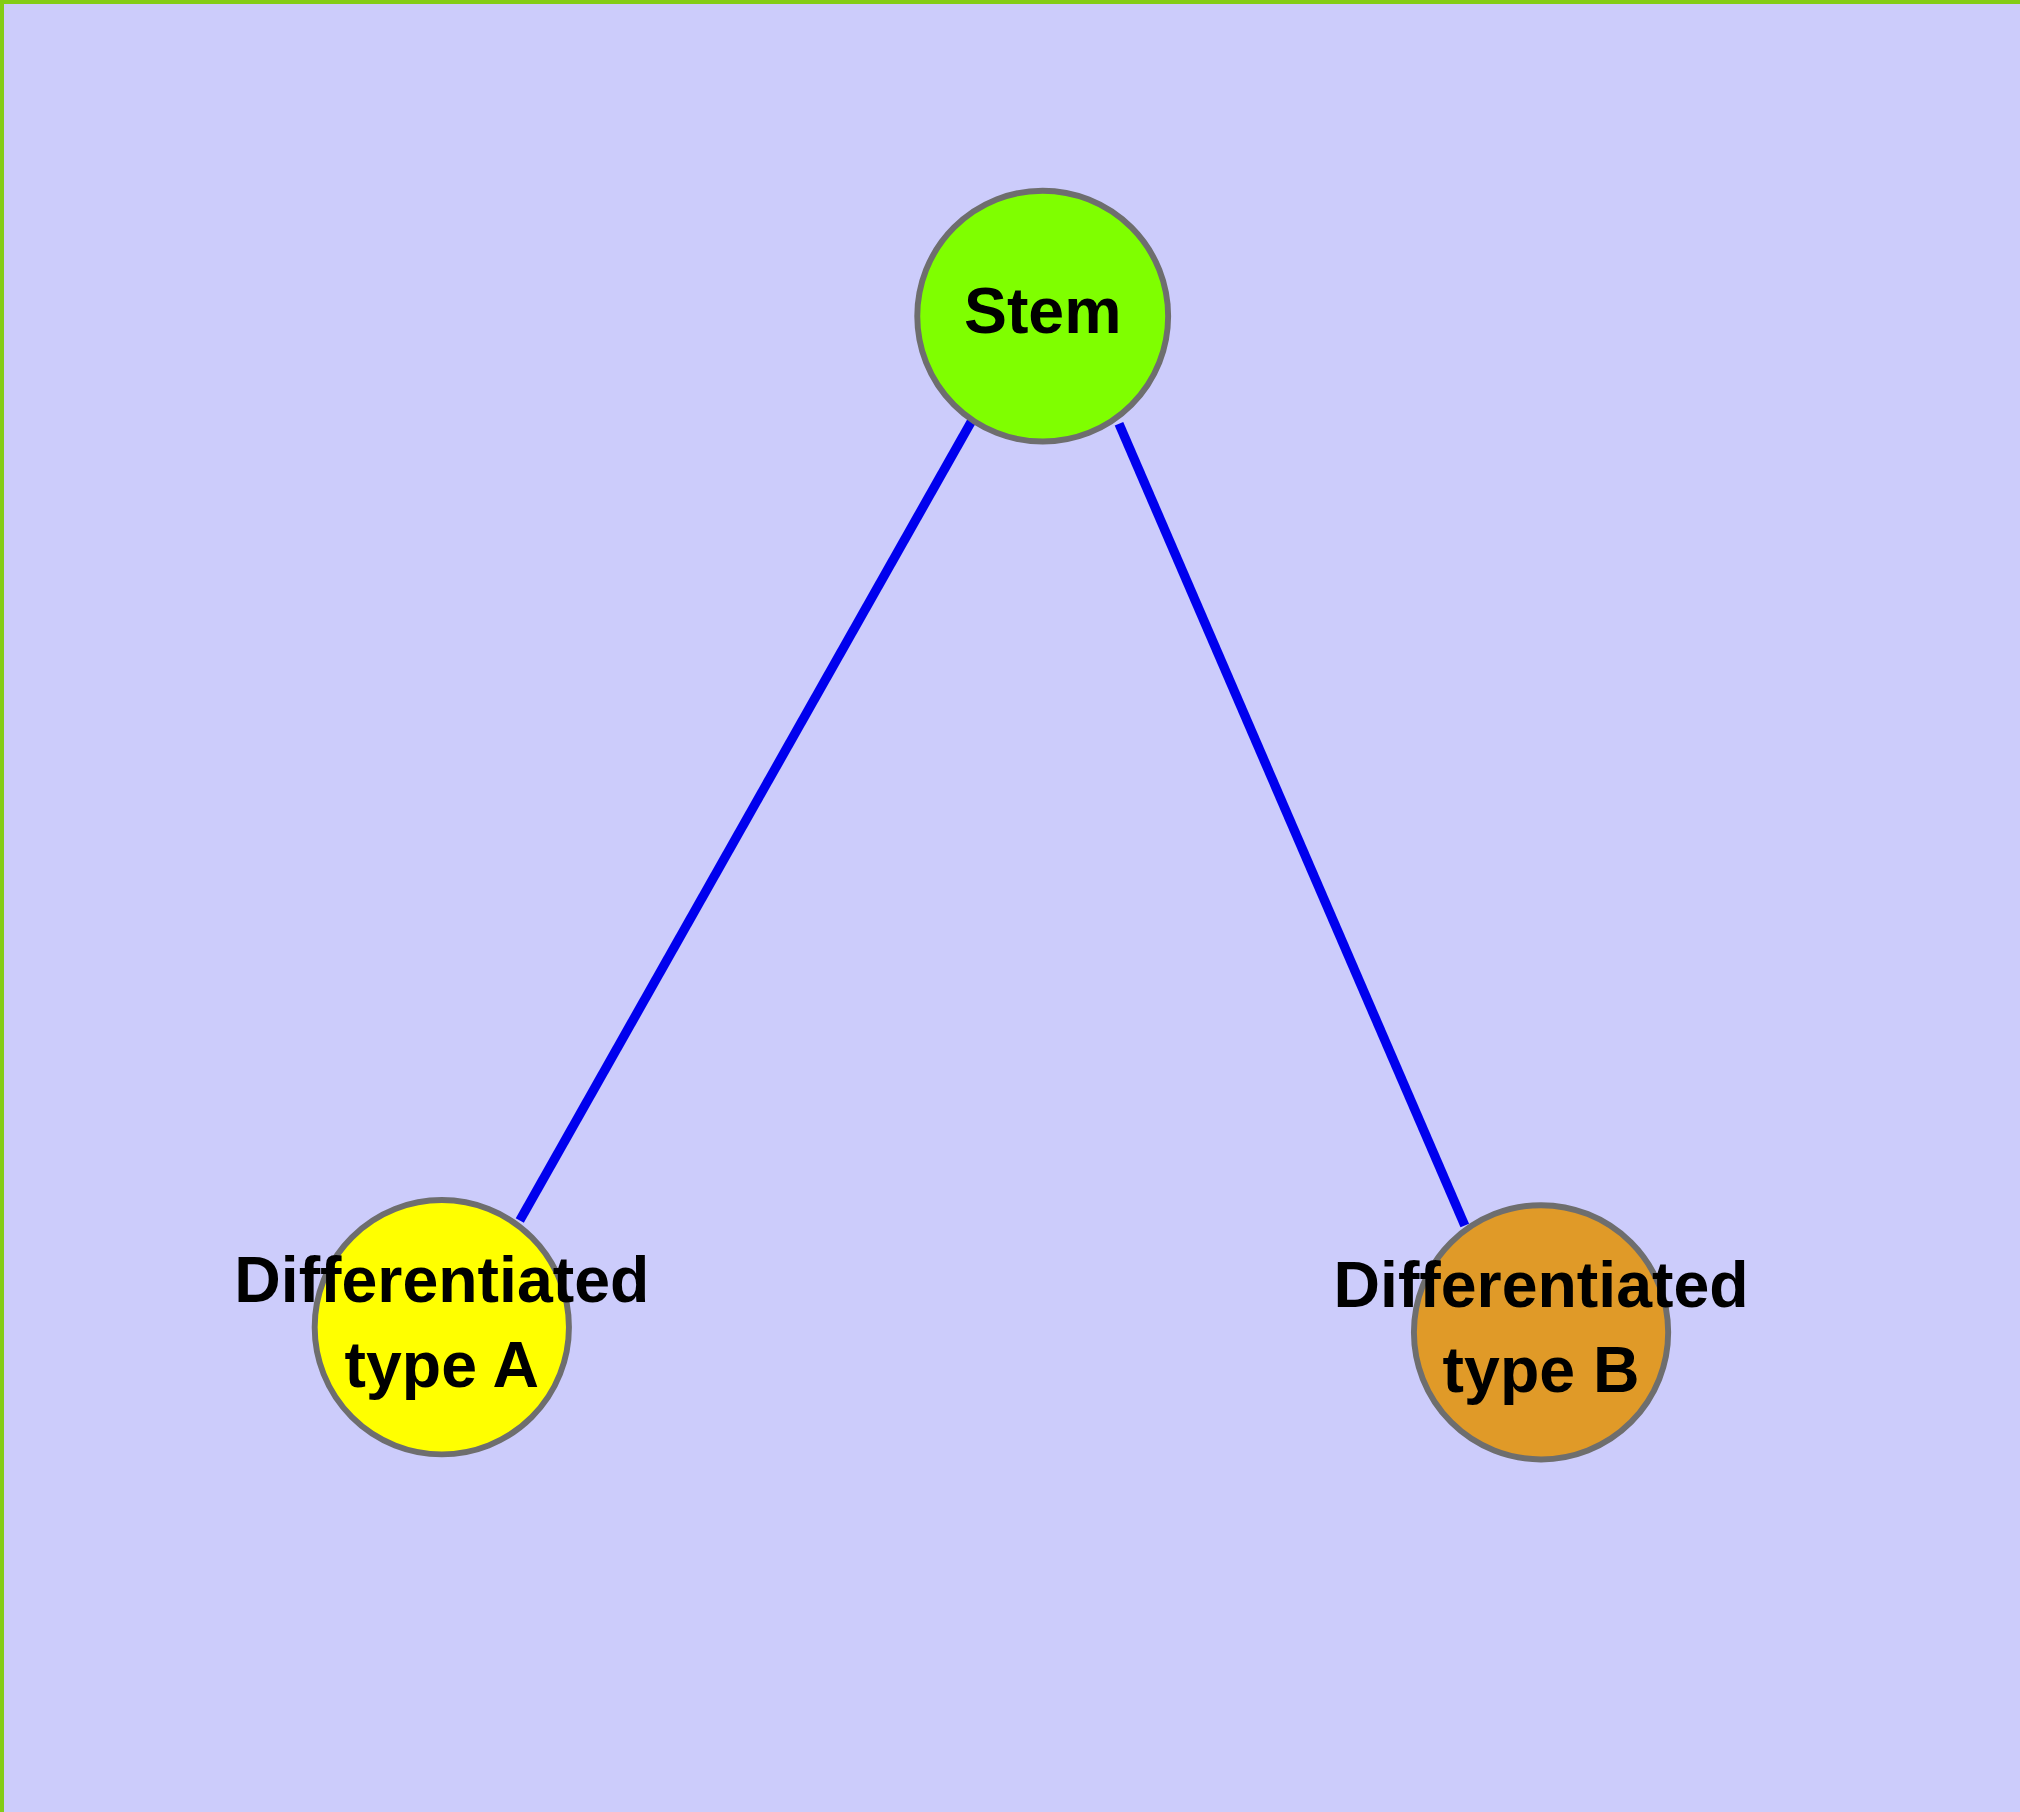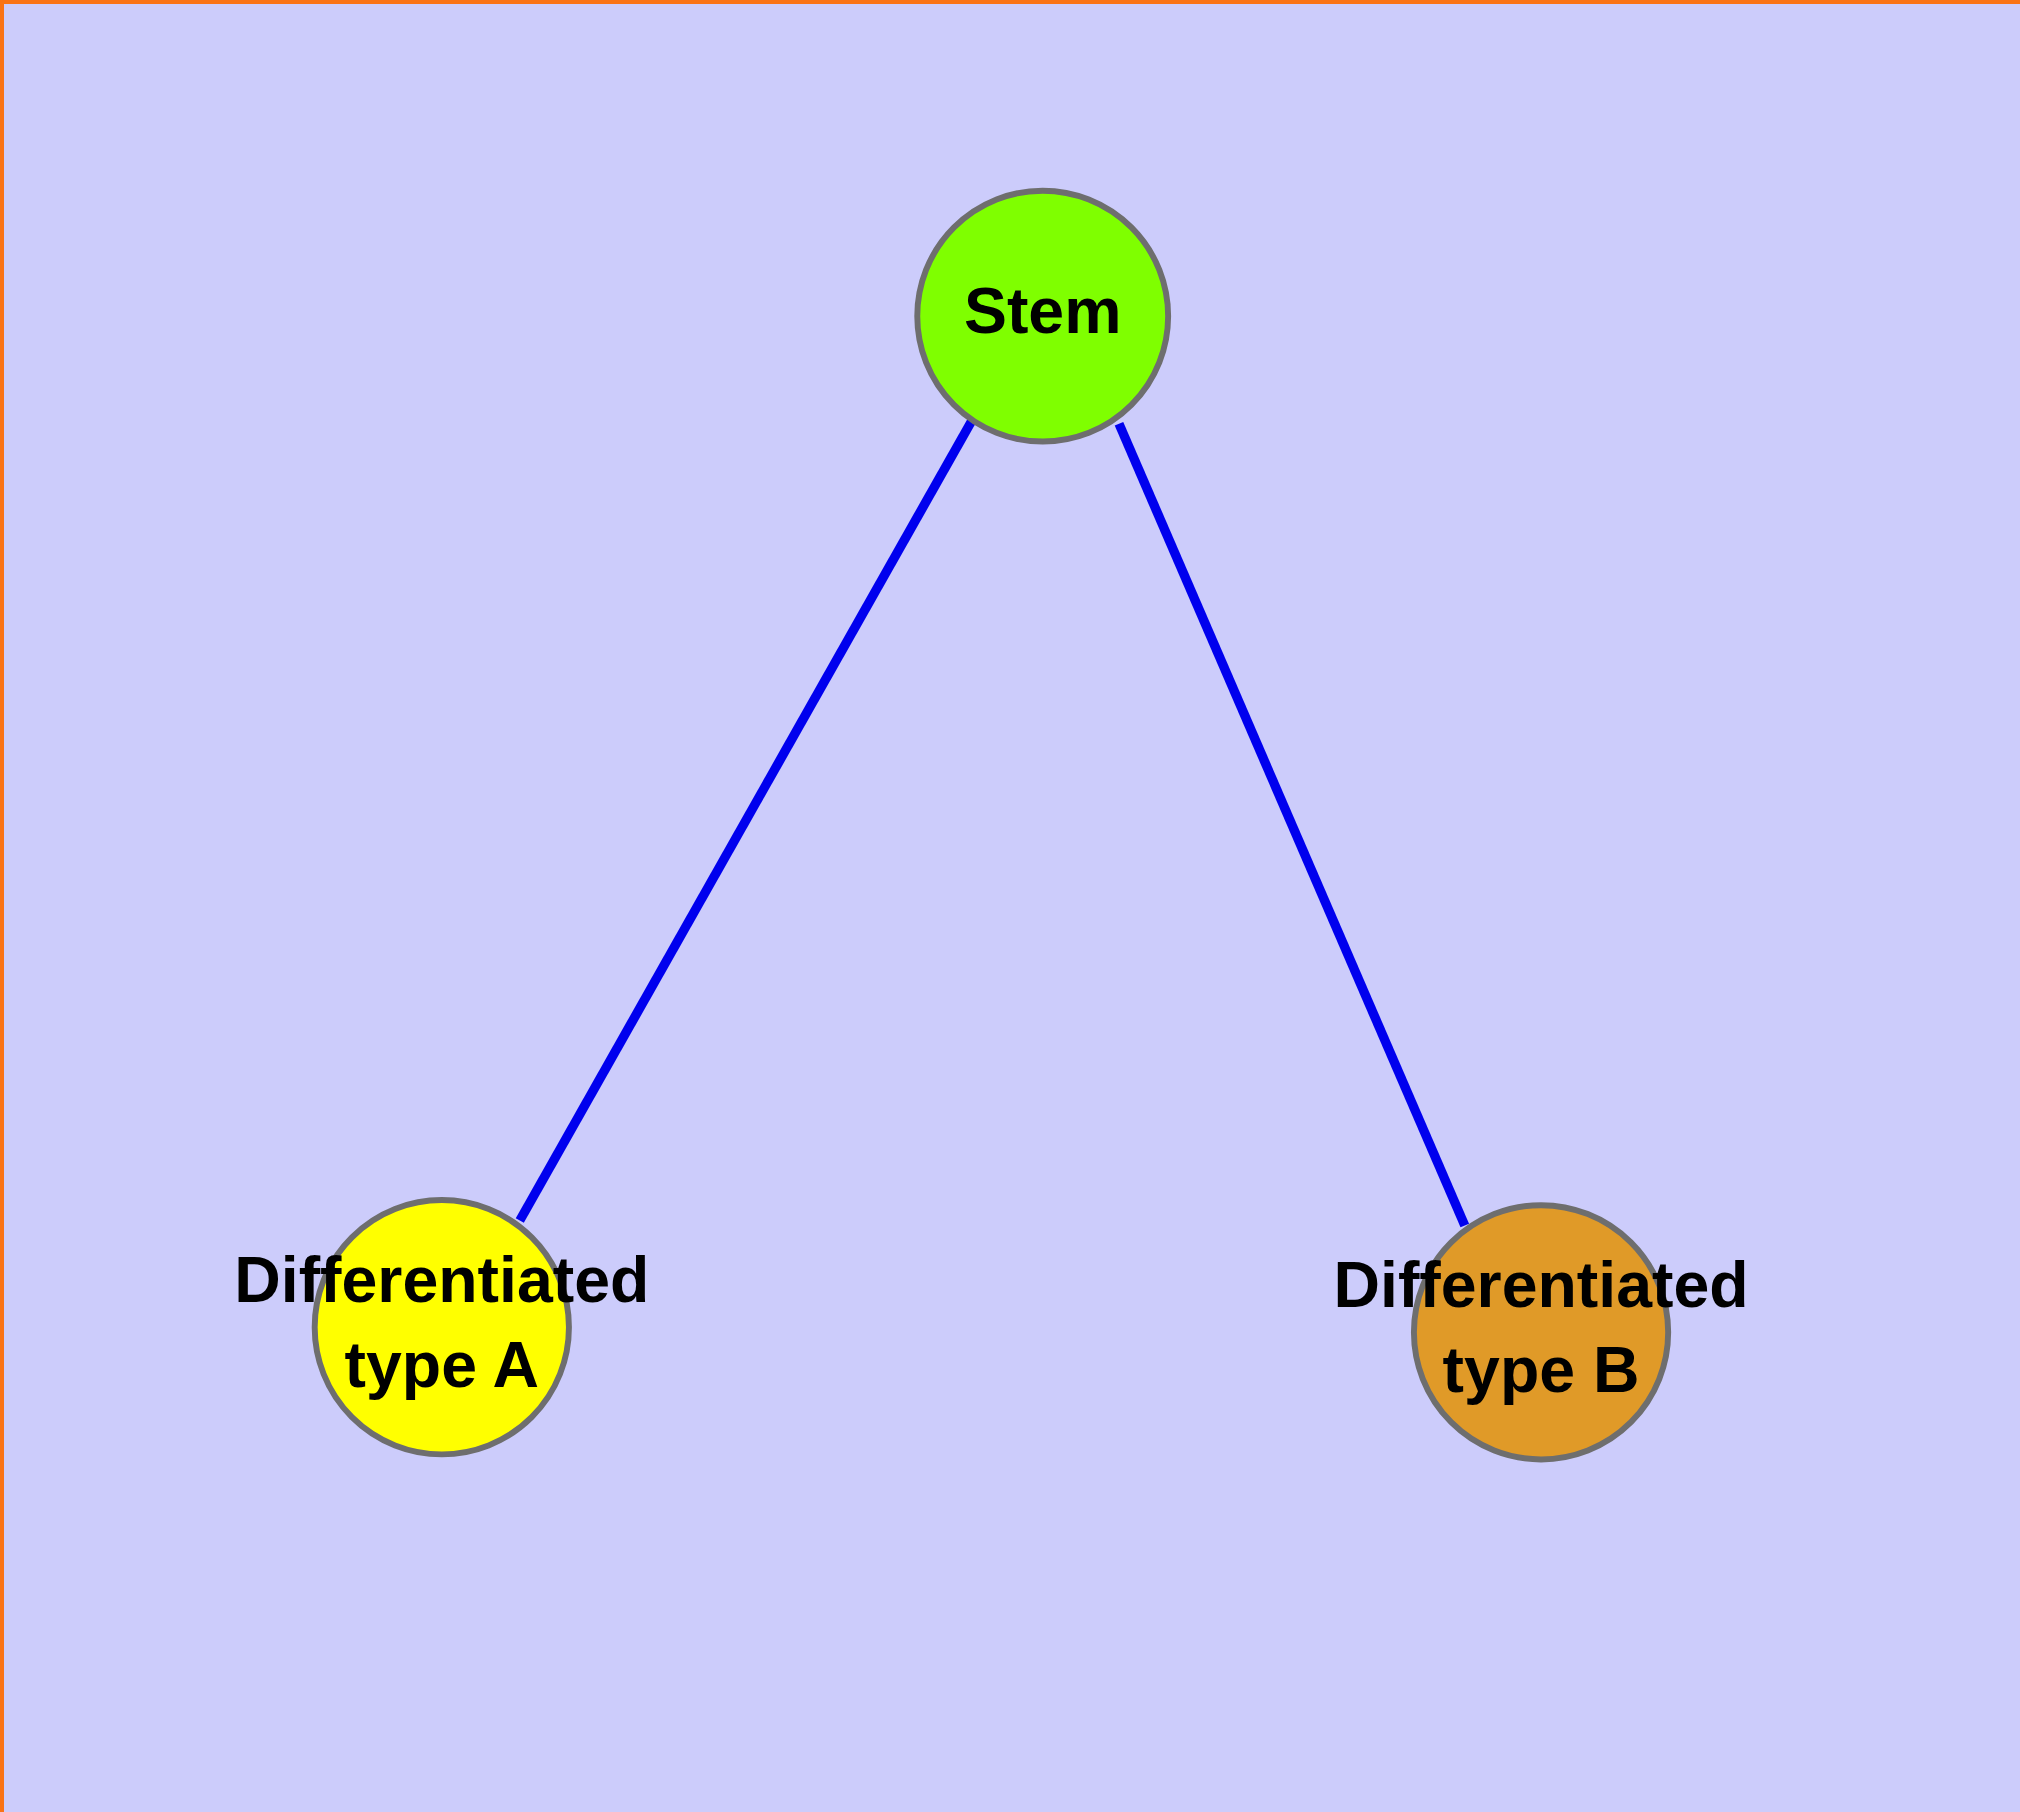--- a/index.html
+++ b/index.html
@@ -4,21 +4,21 @@
 <style>
   html, body {
     margin: 0;
     padding: 0;
     background: #ffffff;
   }
   #stage {
     position: relative;
     width: 2021px;
     height: 1812px;
-    background: #f97316;
+    background: #84cc16;
     overflow: hidden;
     font-family: "Liberation Sans", sans-serif;
   }
   #canvas-bg {
     position: absolute;
     left: 4.2px;
     top: 4.2px;
     width: 2016px;
     height: 1808px;
     background: #ccccfb;

